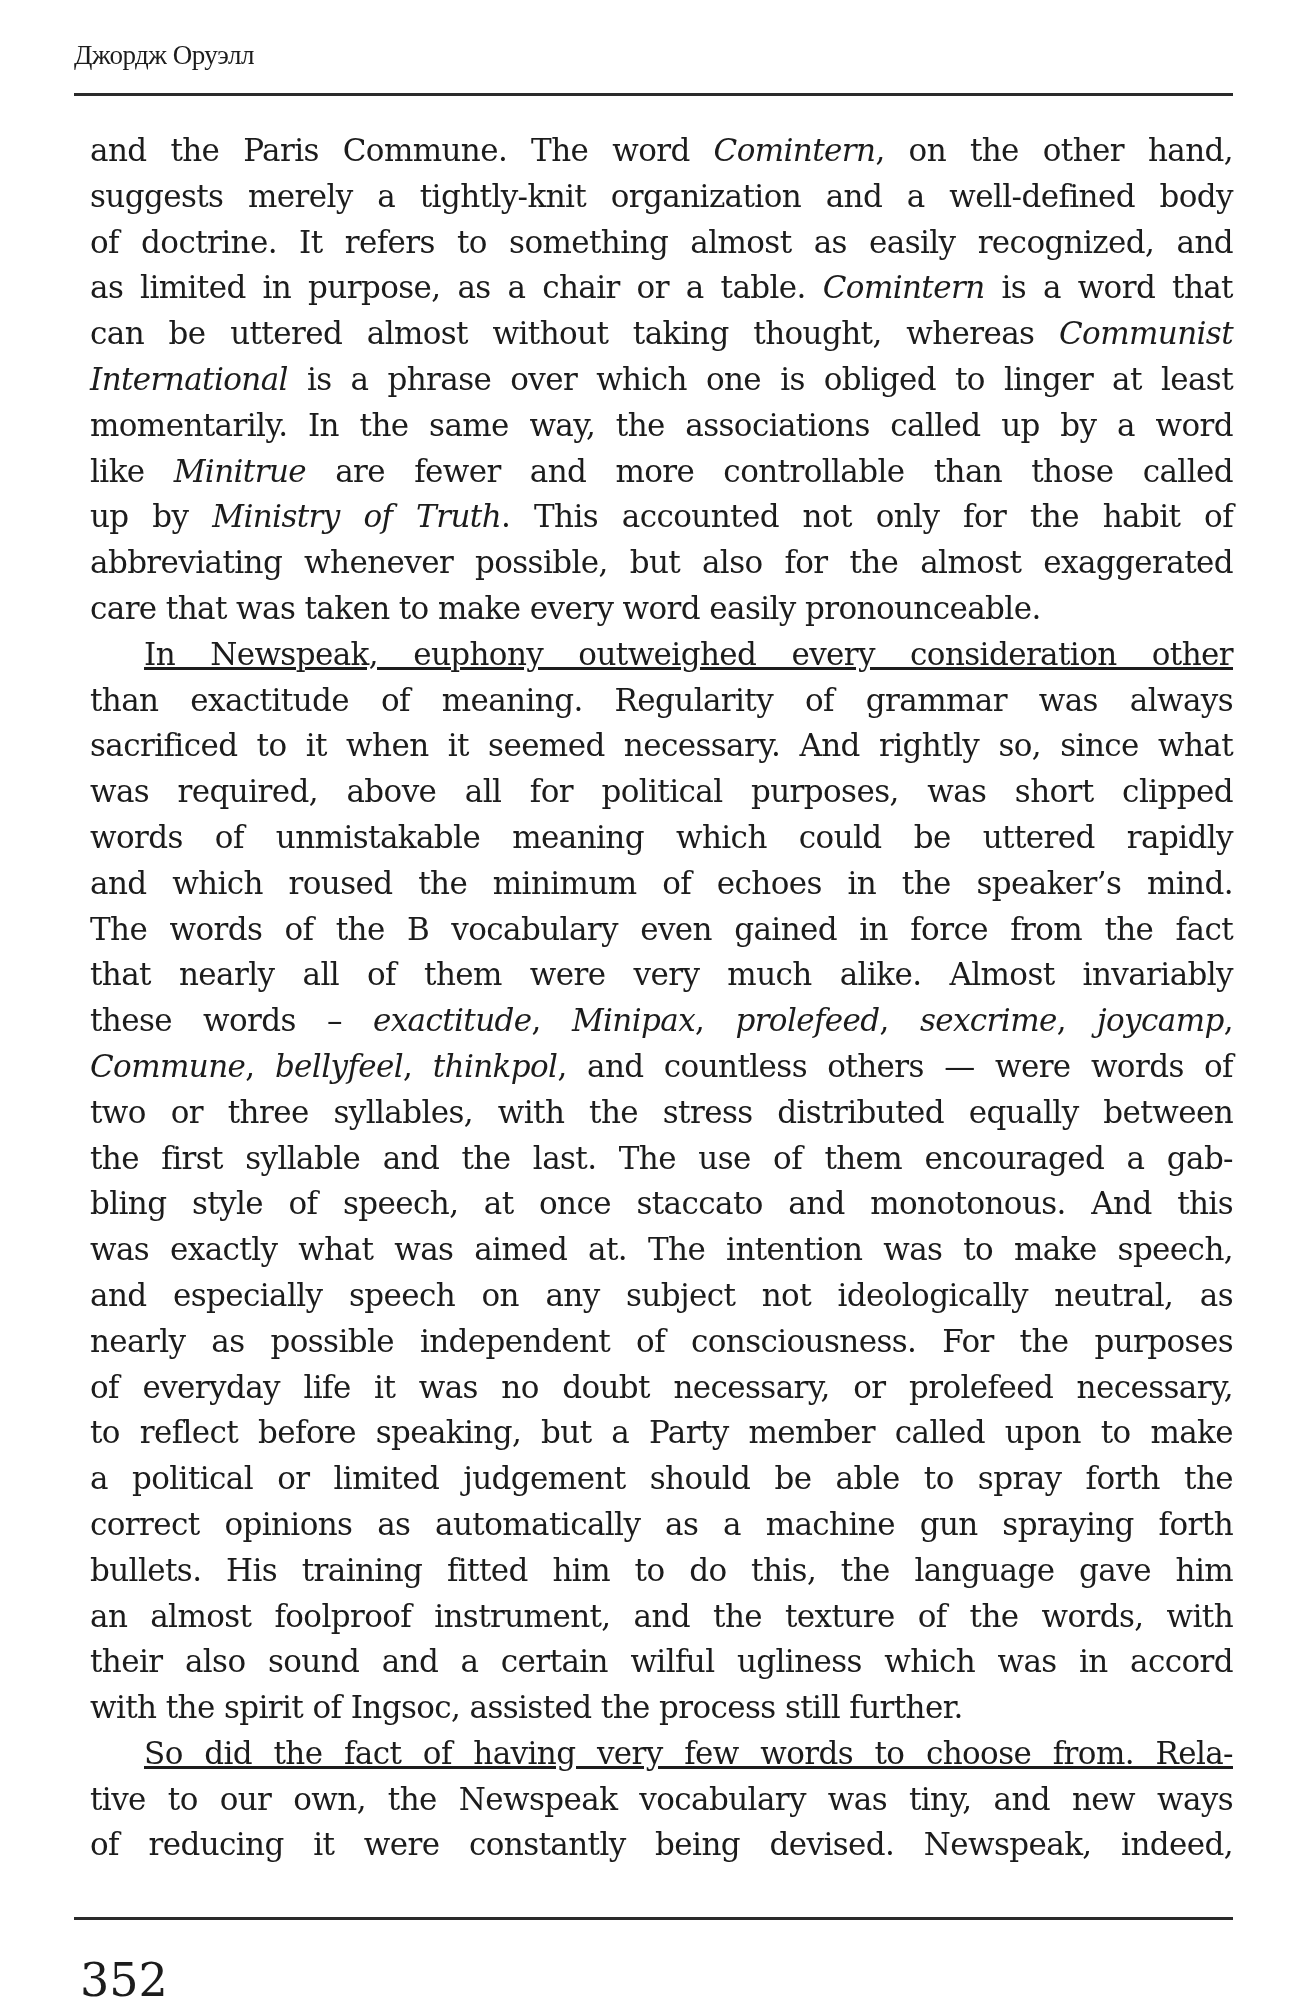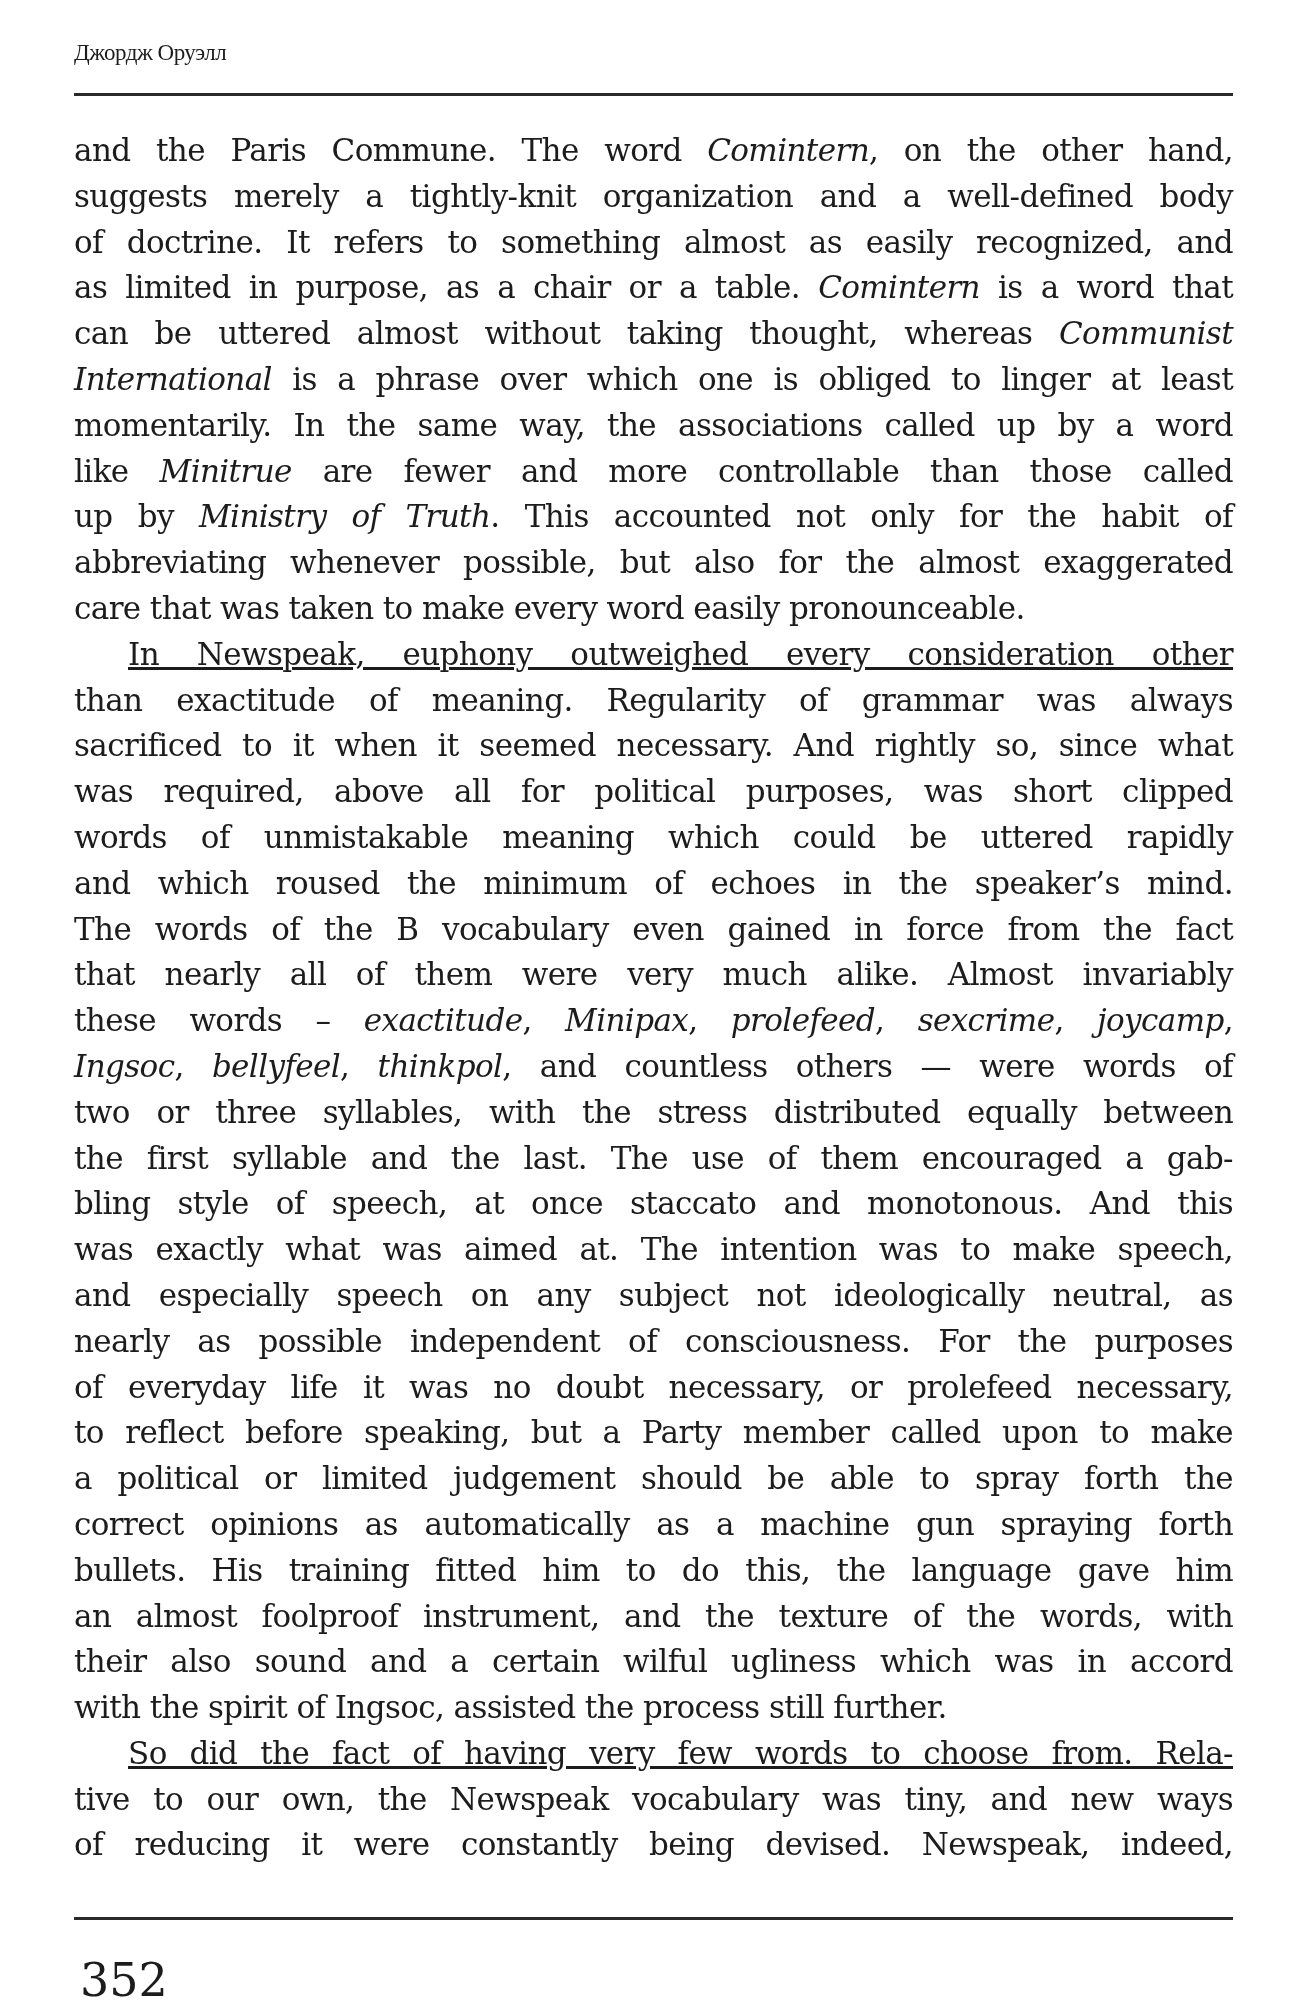--- a/index.html
+++ b/index.html
@@ -1,25 +1,25 @@
 <!DOCTYPE html>
 <html><head>
 <meta charset="utf-8">
 <style>
   html, body { margin:0; padding:0; background:#ffffff; }
   body { width:1294px; height:2000px; position:relative; overflow:hidden; color:#1c1c1c;
          font-family: "DejaVu Serif", "Liberation Serif", serif; }
-  .running-head { position:absolute; left:74px; top:40px; font-size:23px; letter-spacing:-0.5px;
+  .running-head { position:absolute; left:74px; top:40px; font-size:27px; letter-spacing:-0.5px;
                   font-family: "Liberation Serif", "DejaVu Serif", serif; }
   .rule { position:absolute; left:74px; width:1159px; height:3px; background:#2a2a2a; }
   .rule.top { top:93px; }
   .rule.bottom { top:1917px; }
   .body-text { position:absolute; left:74px; top:128px; width:1159px; }
   .line { display:block; height:45.8px; line-height:45.8px; font-size:31px; white-space:nowrap;
-          text-align:justify; text-align-last:justify; letter-spacing:-0.6px; }
+          text-align:justify; text-align-last:justify; letter-spacing:-0.6px;margin-left:16px; }
   .line.last { text-align-last:left; }
   .line.indent { padding-left:54px;text-decoration:underline; }
   .line i { font-style:italic; }
   .page-number { position:absolute; left:80px; top:1945px; font-size:46px;
                  font-family:"DejaVu Serif", serif;margin-top:8px; }
 </style>
 </head>
 <body>
 
 <div class="running-head">Джордж Оруэлл</div>
@@ -39,21 +39,21 @@
     <span class="line last"><span>care that was taken to make every word easily pronounceable.</span></span>
     <span class="line indent"><span>In Newspeak, euphony outweighed every consideration other</span></span>
     <span class="line"><span>than exactitude of meaning. Regularity of grammar was always</span></span>
     <span class="line"><span>sacrificed to it when it seemed necessary. And rightly so, since what</span></span>
     <span class="line"><span>was required, above all for political purposes, was short clipped</span></span>
     <span class="line"><span>words of unmistakable meaning which could be uttered rapidly</span></span>
     <span class="line"><span>and which roused the minimum of echoes in the speaker’s mind.</span></span>
     <span class="line"><span>The words of the B vocabulary even gained in force from the fact</span></span>
     <span class="line"><span>that nearly all of them were very much alike. Almost invariably</span></span>
     <span class="line"><span>these words – </span><i>exactitude</i><span>, </span><i>Minipax</i><span>, </span><i>prolefeed</i><span>, </span><i>sexcrime</i><span>, </span><i>joycamp</i><span>,</span></span>
-    <span class="line"><i>Ingsoc</i><span>, </span><i>bellyfeel</i><span>, </span><i>thinkpol</i><span>, and countless others — were words of</span></span>
+    <span class="line"><i>Commune</i><span>, </span><i>bellyfeel</i><span>, </span><i>thinkpol</i><span>, and countless others — were words of</span></span>
     <span class="line"><span>two or three syllables, with the stress distributed equally between</span></span>
     <span class="line"><span>the first syllable and the last. The use of them encouraged a gab-</span></span>
     <span class="line"><span>bling style of speech, at once staccato and monotonous. And this</span></span>
     <span class="line"><span>was exactly what was aimed at. The intention was to make speech,</span></span>
     <span class="line"><span>and especially speech on any subject not ideologically neutral, as</span></span>
     <span class="line"><span>nearly as possible independent of consciousness. For the purposes</span></span>
     <span class="line"><span>of everyday life it was no doubt necessary, or prolefeed necessary,</span></span>
     <span class="line"><span>to reflect before speaking, but a Party member called upon to make</span></span>
     <span class="line"><span>a political or limited judgement should be able to spray forth the</span></span>
     <span class="line"><span>correct opinions as automatically as a machine gun spraying forth</span></span>

